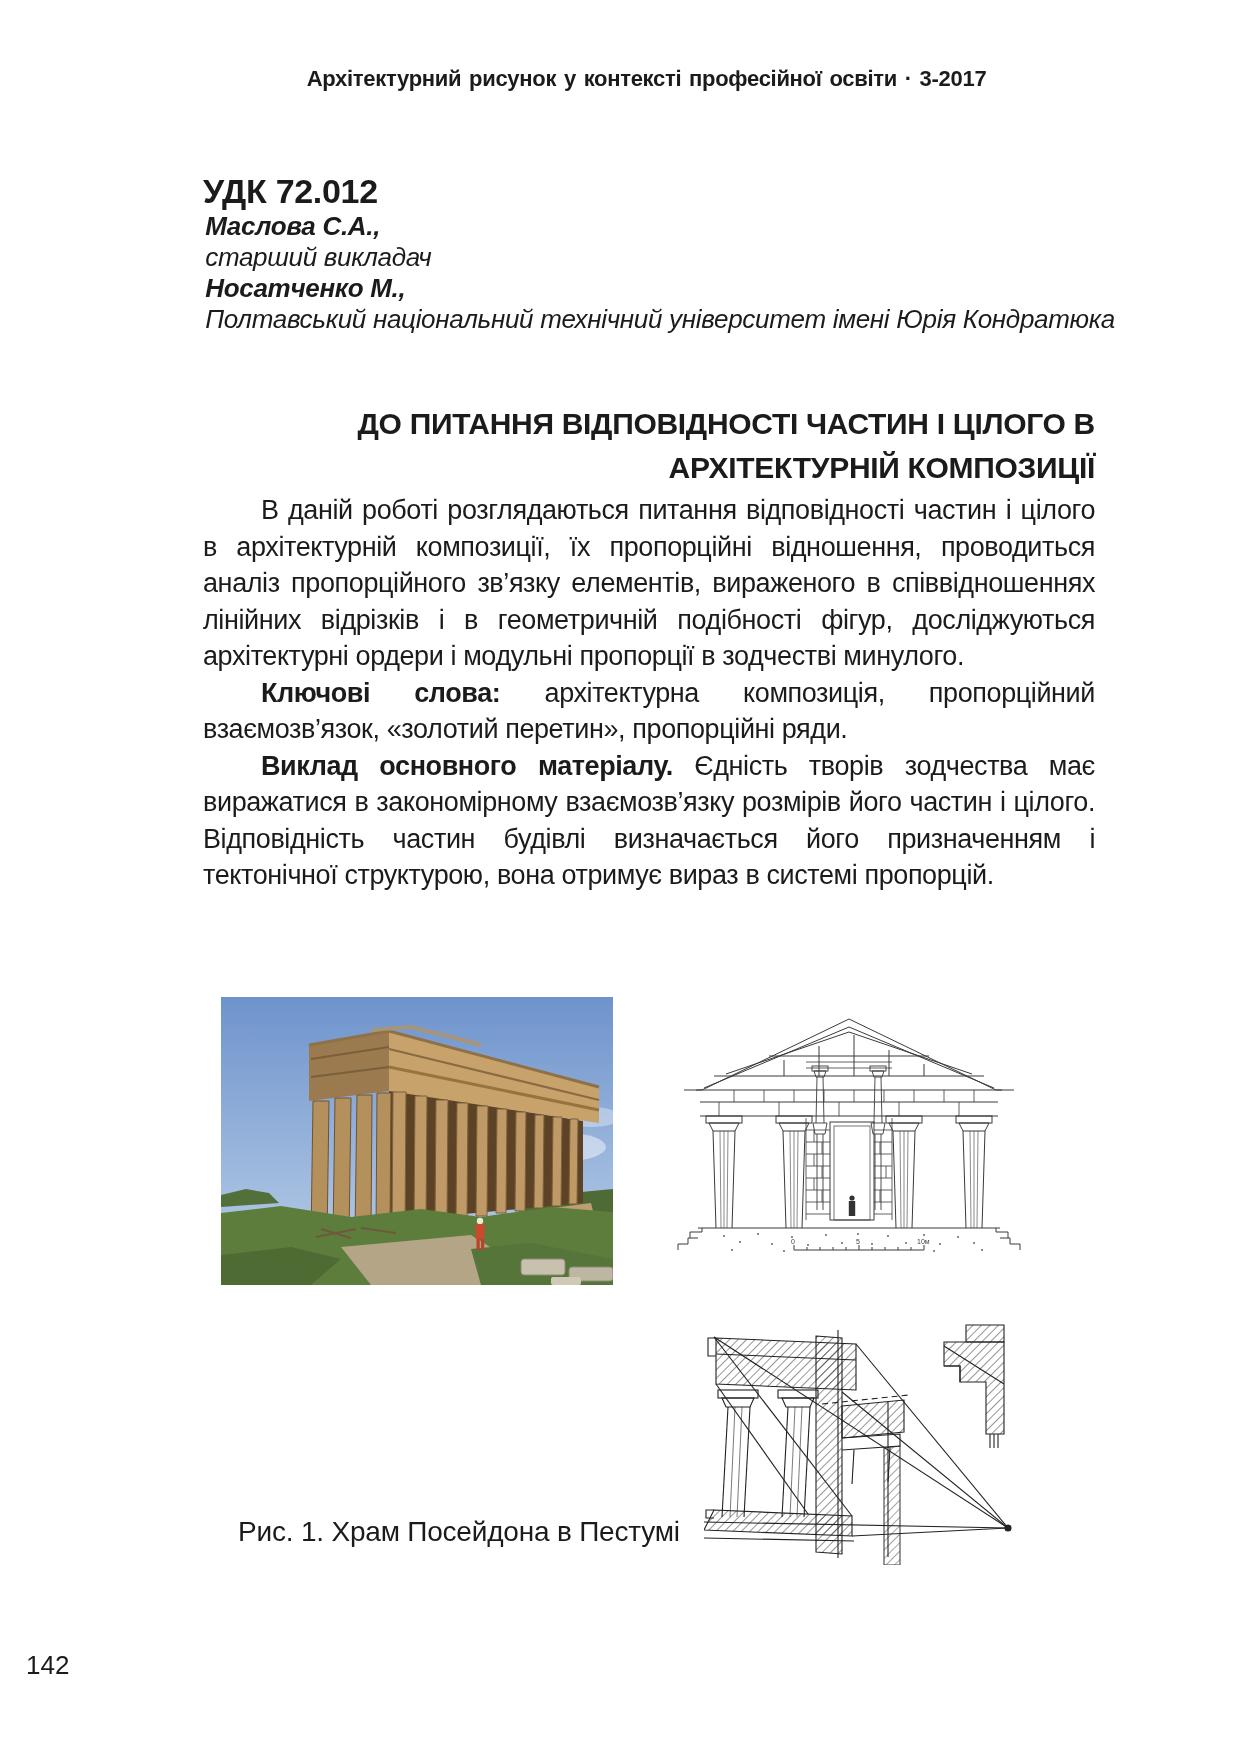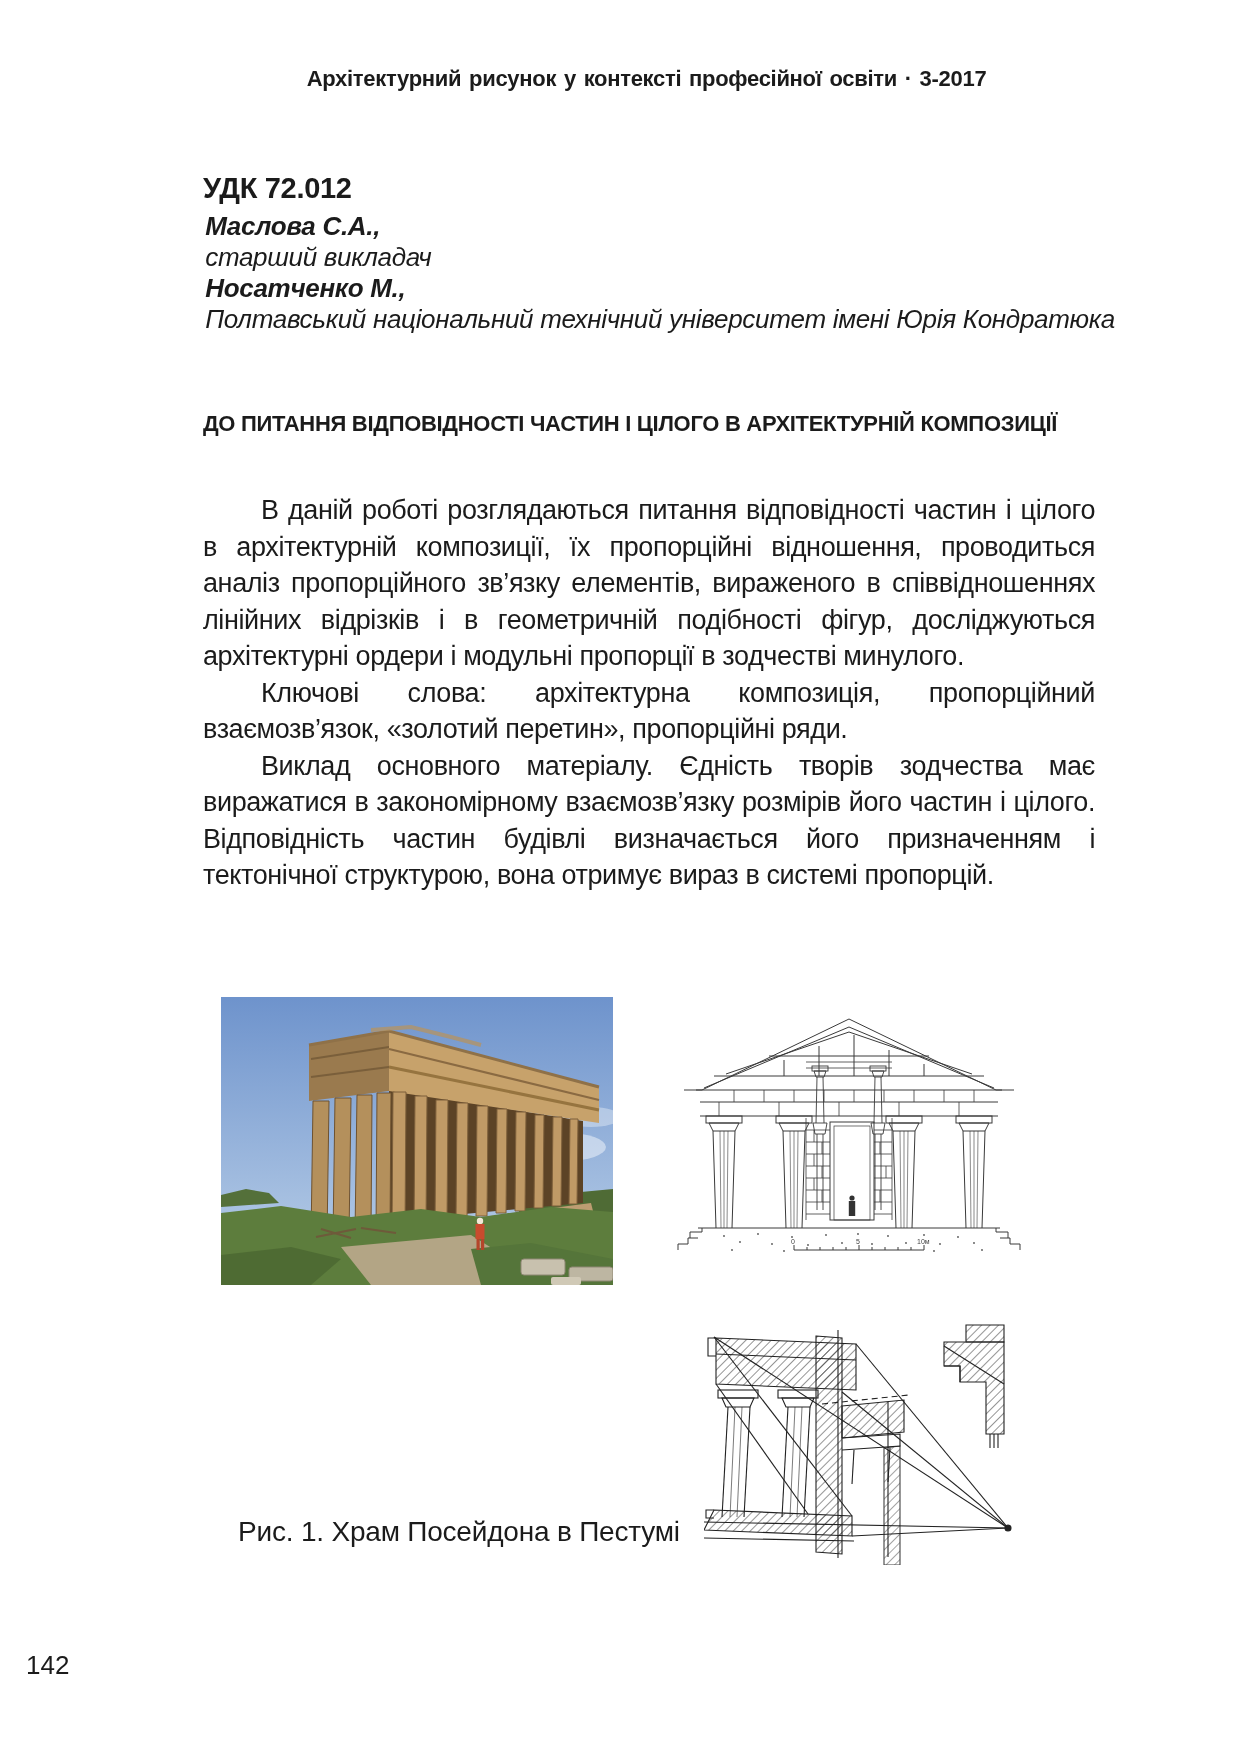--- a/index.html
+++ b/index.html
@@ -12,40 +12,40 @@
     color:#1b1b1b;
     margin-left:26px;
   }
   .journal-header{
     position:absolute;top:66px;left:0;right:0;
     text-align:center;font-size:22px;font-weight:700;letter-spacing:-0.3px;
     word-spacing:2px;
   }
   .udc{
     position:absolute;top:172px;left:177px;
-    font-size:29px;font-weight:700;letter-spacing:-0.3px;
+    font-size:34px;font-weight:700;letter-spacing:-0.3px;
   }
   .byline{
     position:absolute;top:211px;right:152px;
     font-size:26px;font-style:italic;line-height:31px;
     letter-spacing:-0.3px;
   }
   .byline .bname{font-weight:700;}
   .article-title{
     position:absolute;top:402px;left:177px;width:892px;
-    text-align:left;font-size:22px;font-weight:700;line-height:44px;
+    text-align:right;font-size:30px;font-weight:700;line-height:44px;
     letter-spacing:-0.3px;
   }
   .body-block{
     position:absolute;top:492px;left:177px;width:892px;
     font-size:27px;line-height:36.5px;text-align:justify;
     letter-spacing:-0.4px;
   }
   .body-block p{margin:0;text-indent:58px;}
-  .lead{font-weight:400;}
+  .lead{font-weight:700;}
   .fig-photo{position:absolute;left:195px;top:997px;width:392px;height:288px;}
   .fig-facade{position:absolute;left:648px;top:1010px;width:350px;height:248px;}
   .fig-sketch{position:absolute;left:678px;top:1322px;width:327px;height:243px;}
   .fig-caption{
     position:absolute;left:212px;top:1516px;
     font-size:28px;letter-spacing:-0.2px;
   }
   .page-number{
     position:absolute;top:1650px;left:0;right:0;
     text-align:left;font-size:26px;

